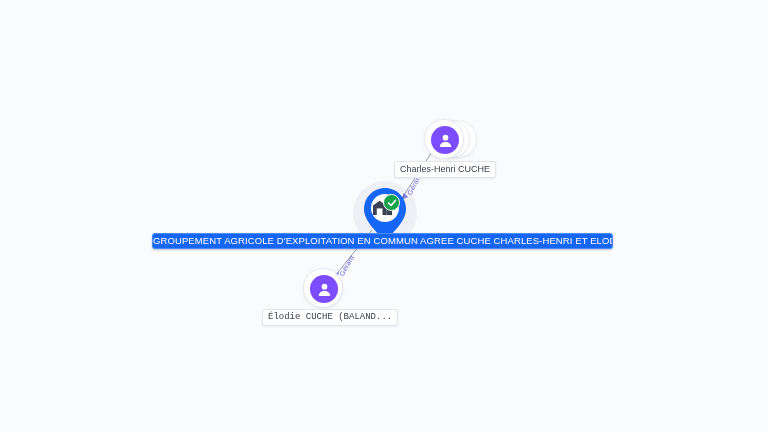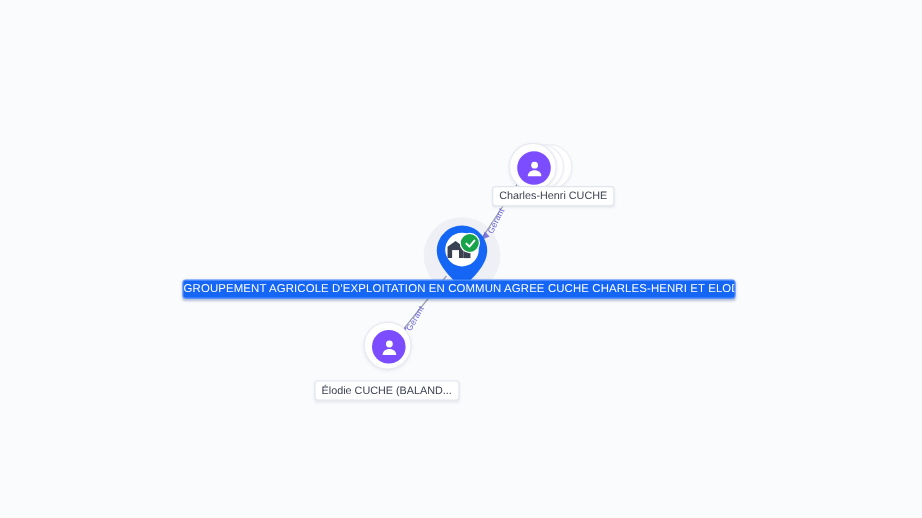--- a/index.html
+++ b/index.html
@@ -171,22 +171,22 @@
     border: 1px solid #e2e5ec;
     border-radius: 3px;
     color: #3c4150;
     font-size: 9px;
     line-height: 13px;
     padding: 1px 5px;
     white-space: nowrap;
     box-shadow: 0 1px 2px rgba(90,100,130,0.10);
     box-sizing: border-box;
   }
-  #label-charles { left: 394px; top: 155px; margin-left: 16px; }
-  #label-elodie  { left: 262px; top: 317px; }
+  #label-charles { left: 394px; top: 161px; }
+  #label-elodie  { left: 262px; top: 309px; font-family: Liberation Mono, monospace; }
 </style>
 </head>
 <body>
 
 <div id="graph-canvas">
 
   <svg class="edges-layer" viewBox="0 0 768 432" xmlns="http://www.w3.org/2000/svg">
     <line x1="398" y1="204" x2="432" y2="152" stroke="#9aa0ae" stroke-width="1"></line>
     <line x1="372" y1="230" x2="330" y2="282" stroke="#9aa0ae" stroke-width="1"></line>
     <polygon points="401,200 408,197 404,193" fill="#6c63d8" opacity="0.85"></polygon>

